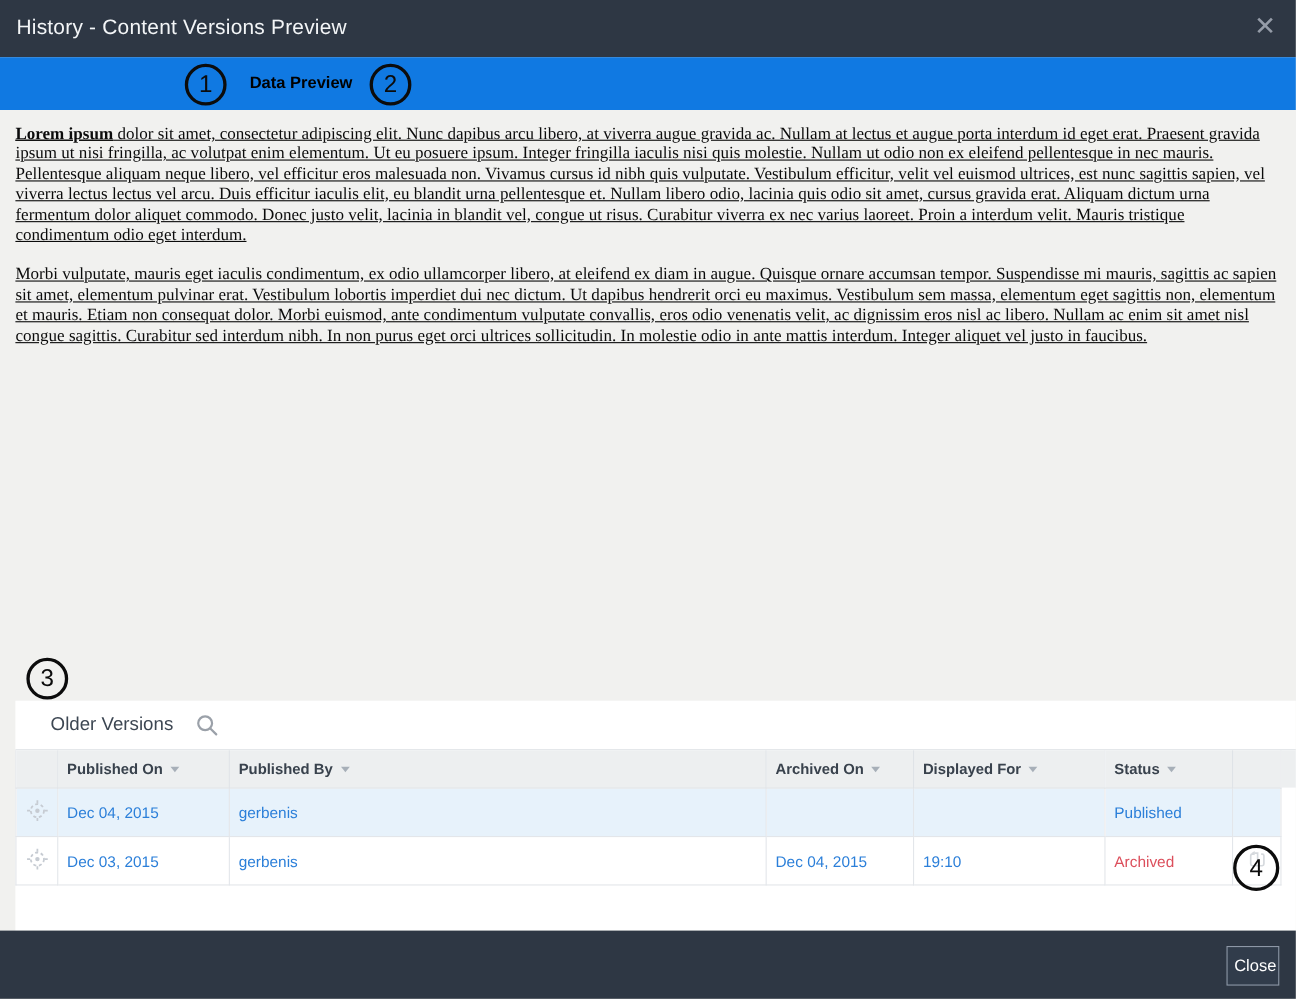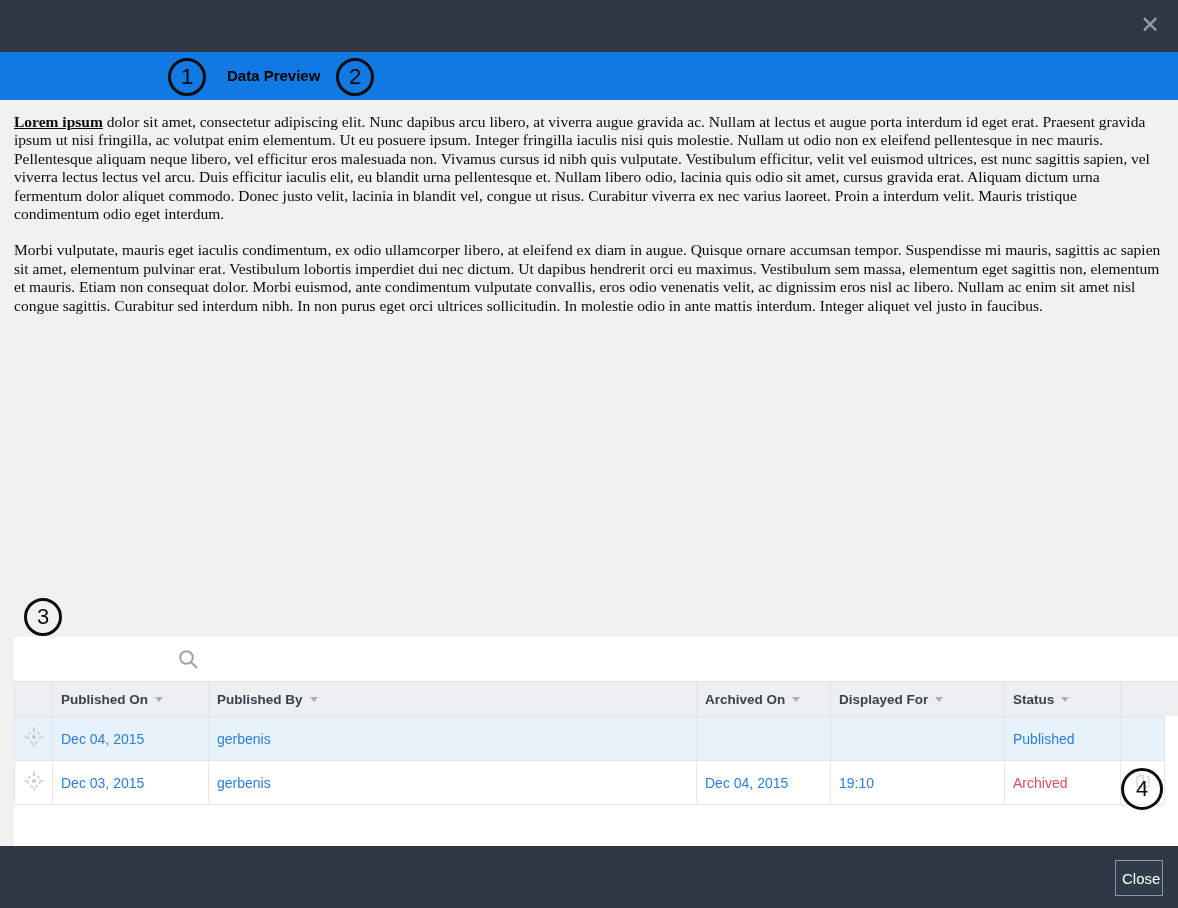--- a/index.html
+++ b/index.html
@@ -35,21 +35,21 @@
   .tab.inactive{
     left:192px;width:185px;color:#000000;padding-left:35px;box-sizing:border-box;
   }
   
   .content{
     position:absolute;left:0;top:100px;width:1178px;height:537px;
     background:#f1f1ef;color:#0b0b0b;
     font-family:"Liberation Serif",serif;font-size:15.5px;line-height:18.4px;
   }
   .content .text{padding:13px 16px 0 14px;}
-  .content p{margin:0 0 18px 0;}
+  .content p{margin:0 0 18px 0;text-decoration:underline;}
   .lead{font-weight:bold;text-decoration:underline;}
   
   .lowerbg{position:absolute;left:0;top:637px;width:1178px;height:209px;background:#f1f1ef;}
   .section-bar{
     position:absolute;left:14px;top:637px;width:1164px;height:44px;
     background:#ffffff;border-bottom:1px solid #e2e5e8;
   }
   .section-bar .stitle{
     position:absolute;left:32px;top:0;line-height:44px;
     font-size:17px;color:#3c4652;
@@ -98,37 +98,39 @@
   }
   .ann1{left:168px;top:58px;}
   .ann2{left:336px;top:58px;}
   .ann3{left:24px;top:598px;}
   .ann4{left:1121px;top:768px;width:42px;height:42px;line-height:36px;}
 </style>
 </head>
 <body>
 
 <div class="titlebar">
+  <span class="title">History - Content Versions Preview</span>
   <span class="close-x">✕</span>
 </div>
 
 <div class="tabbar">
   <div class="tab inactive">Data Preview</div>
 </div>
 
 <div class="content">
   <div class="text">
     <p><span class="lead">Lorem ipsum</span><span> dolor sit amet, consectetur adipiscing elit. Nunc dapibus arcu libero, at viverra augue gravida ac. Nullam at lectus et augue porta interdum id eget erat. Praesent gravida ipsum ut nisi fringilla, ac volutpat enim elementum. Ut eu posuere ipsum. Integer fringilla iaculis nisi quis molestie. Nullam ut odio non ex eleifend pellentesque in nec mauris. Pellentesque aliquam neque libero, vel efficitur eros malesuada non. Vivamus cursus id nibh quis vulputate. Vestibulum efficitur, velit vel euismod ultrices, est nunc sagittis sapien, vel viverra lectus lectus vel arcu. Duis efficitur iaculis elit, eu blandit urna pellentesque et. Nullam libero odio, lacinia quis odio sit amet, cursus gravida erat. Aliquam dictum urna fermentum dolor aliquet commodo. Donec justo velit, lacinia in blandit vel, congue ut risus. Curabitur viverra ex nec varius laoreet. Proin a interdum velit. Mauris tristique condimentum odio eget interdum.</span></p>
     <p>Morbi vulputate, mauris eget iaculis condimentum, ex odio ullamcorper libero, at eleifend ex diam in augue. Quisque ornare accumsan tempor. Suspendisse mi mauris, sagittis ac sapien sit amet, elementum pulvinar erat. Vestibulum lobortis imperdiet dui nec dictum. Ut dapibus hendrerit orci eu maximus. Vestibulum sem massa, elementum eget sagittis non, elementum et mauris. Etiam non consequat dolor. Morbi euismod, ante condimentum vulputate convallis, eros odio venenatis velit, ac dignissim eros nisl ac libero. Nullam ac enim sit amet nisl congue sagittis. Curabitur sed interdum nibh. In non purus eget orci ultrices sollicitudin. In molestie odio in ante mattis interdum. Integer aliquet vel justo in faucibus.</p>
   </div>
 </div>
 
 <div class="lowerbg"></div>
 
 <div class="section-bar">
+  <span class="stitle">Older Versions</span>
   <span class="search-ic">
     <svg width="21" height="21" viewBox="0 0 21 21">
       <circle cx="8.5" cy="8.5" r="6.3" fill="none" stroke="#9ba1a9" stroke-width="2"></circle>
       <line x1="13.2" y1="13.2" x2="18.6" y2="18.6" stroke="#9ba1a9" stroke-width="2" stroke-linecap="round"></line>
     </svg>
   </span>
 </div>
 
 <div class="table-area">
   <div class="hdr-extend"></div>

